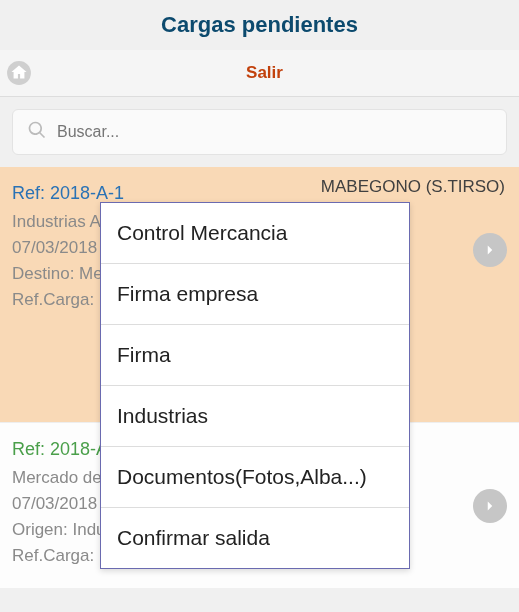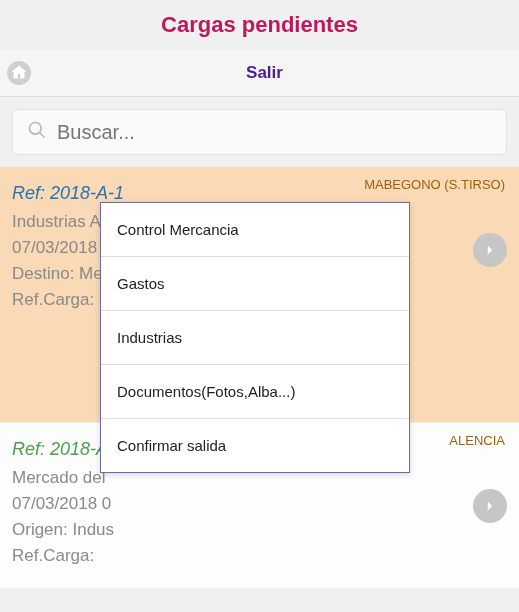--- a/index.html
+++ b/index.html
@@ -6,21 +6,21 @@
   body {
     width: 519px;
     height: 612px;
     font-family: Arial, Helvetica, sans-serif;
     background: #f0f0f0;
     overflow: hidden;
     position: relative;
   }
   .header-title {
     text-align: center;
-    color: #be185d;
+    color: #0c4a6e;
     font-size: 22px;
     font-weight: bold;
     padding: 12px 0;
     background: #f0f0f0;
   }
   .toolbar {
     display: flex;
     background: #f5f5f5;
     border-bottom: 1px solid #ddd;
   }
@@ -37,64 +37,63 @@
     margin-right: 10px;
     display: flex;
     align-items: center;
     justify-content: center;
   }
   .toolbar-icon svg { fill: #cfcfcf; }
   .toolbar-label {
     flex: 1;
     text-align: center;
     font-weight: bold;
-    color: #4c1d95;
+    color: #c2410c;
     font-size: 17px;
     margin-left: -30px;
   }
   .search-wrap {
     padding: 12px;
   }
   .search-box {
     display: flex;
     align-items: center;
     background: #fafafa;
     border: 1px solid #e3e3e3;
     border-radius: 6px;
     padding: 10px 14px;
   }
   .search-icon svg { fill: #bbb; }
   .search-input {
     border: none;
     background: transparent;
-    font-size: 20px;
+    font-size: 16px;
     color: #15803d;
     margin-left: 10px;
     outline: none;
     width: 100%;
   }
   .list { }
   .card {
     padding: 16px 12px;
     position: relative;
     min-height: 140px;
   }
   .card-orange { background: #f9d9b6; }
   .card-white { background: #fdfdfd; border-top: 1px solid #eee; }
   .card .company {
     position: absolute;
     top: 10px;
     right: 14px;
-    color: #a16207;
-    font-size: 13px;
+    color: #404040;
+    font-size: 17px;
   }
   .card .ref {
     font-size: 18px;
     margin-bottom: 8px;
-    font-style: italic;
   }
   .card-orange .ref { color: #2a72b5; }
   .card-white .ref { color: #4a9f4a; }
   .card .line {
     color: #8a8a8a;
     font-size: 17px;
     margin-bottom: 6px;
   }
   .card .chevron {
     position: absolute;
@@ -114,21 +113,21 @@
     position: absolute;
     top: 202px;
     left: 100px;
     width: 310px;
     background: #fff;
     border: 1px solid #6a6ab0;
     box-shadow: 0 2px 6px rgba(0,0,0,0.15);
   }
   .popup-item {
     padding: 18px 16px;
-    font-size: 15px;
+    font-size: 21px;
     color: #222;
     border-bottom: 1px solid #ddd;
     cursor: pointer;
   }
   .popup-item:last-child { border-bottom: none; }
 </style>
 </head>
 <body>
 
 <div class="header-title">Cargas pendientes</div>
@@ -168,34 +167,34 @@
     <div class="chevron">
       <svg viewBox="0 0 24 24" width="18" height="18">
           <path d="M9 6l6 6-6 6z"></path>
         </svg>
     </div>
   </div>
 
   <div style="height:90px;background:#f9d9b6"></div>
 
   <div class="card card-white">
-    <div class="company">ALENCIA</div>
     <div class="ref">Ref: 2018-A-</div>
     <div class="line">Mercado del</div>
     <div class="line">07/03/2018 0</div>
     <div class="line">Origen: Indus</div>
     <div class="line">Ref.Carga:</div>
     <div class="chevron">
       <svg viewBox="0 0 24 24" width="18" height="18">
           <path d="M9 6l6 6-6 6z"></path>
         </svg>
     </div>
   </div>
 
 </div>
 
 <div class="popup">
   <div class="popup-item">Control Mercancia</div>
-  <div class="popup-item">Gastos</div>
+  <div class="popup-item">Firma empresa</div>
+  <div class="popup-item">Firma</div>
   <div class="popup-item">Industrias</div>
   <div class="popup-item">Documentos(Fotos,Alba...)</div>
   <div class="popup-item">Confirmar salida</div>
 </div>
 
 </body></html>

